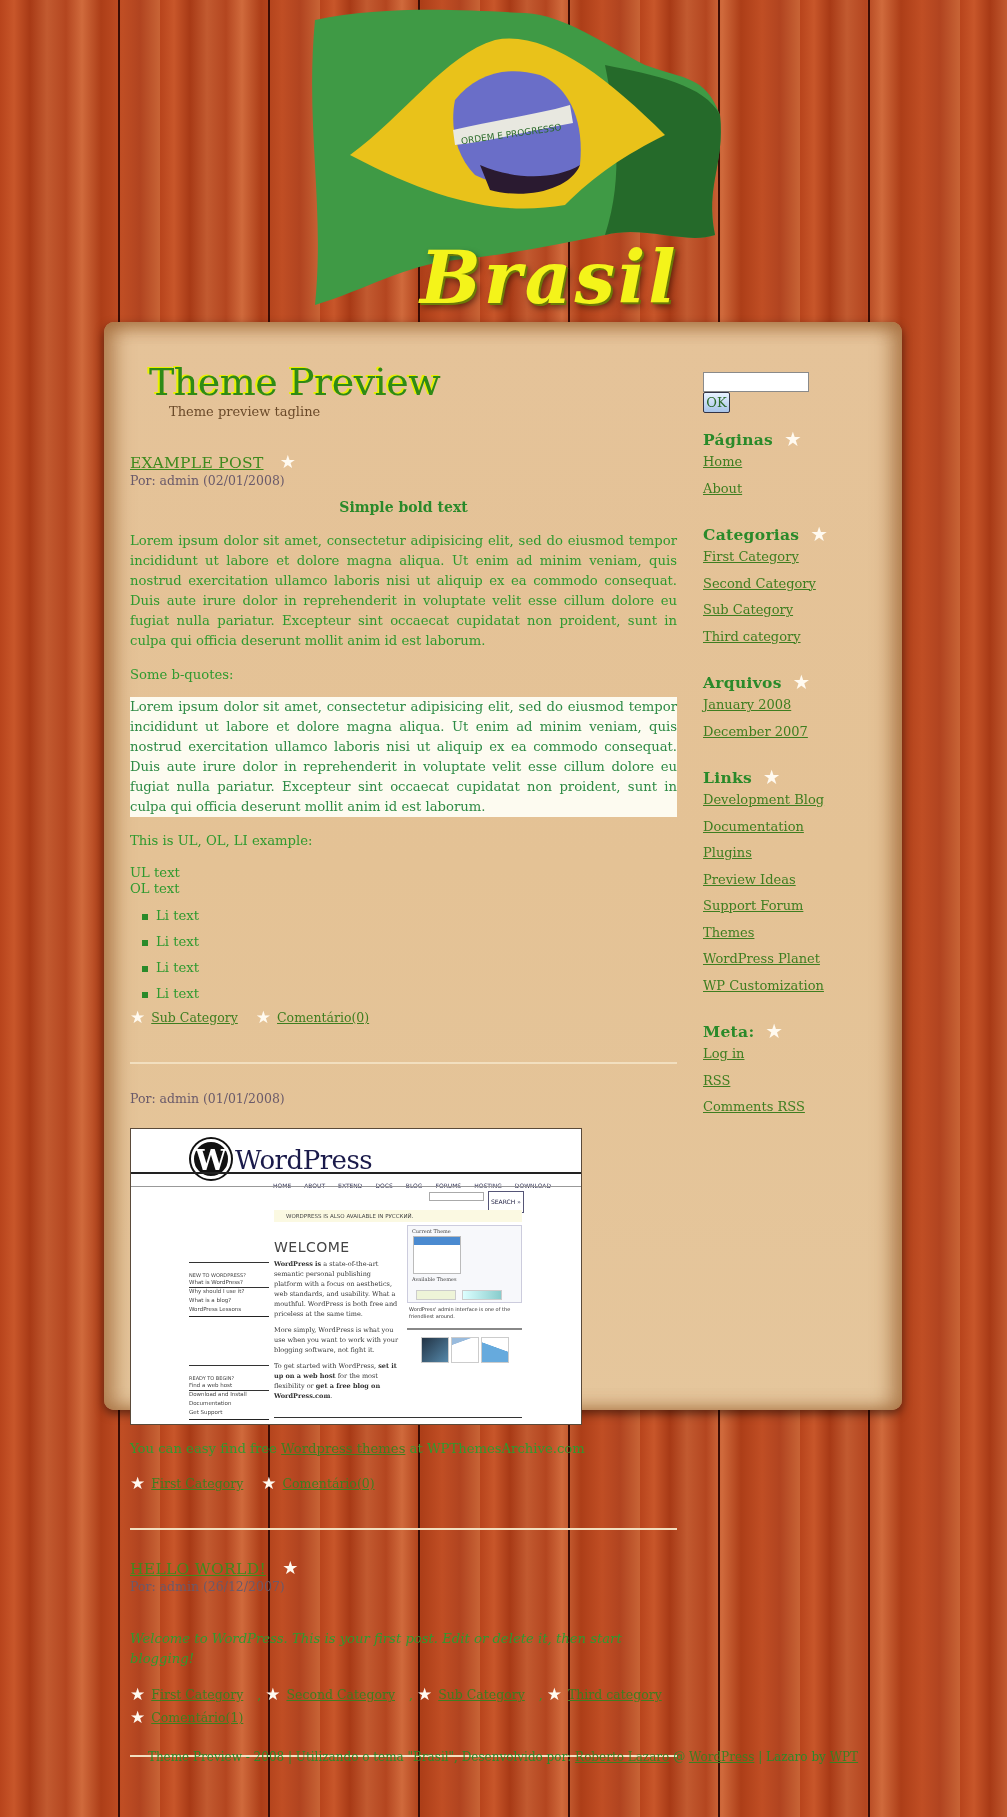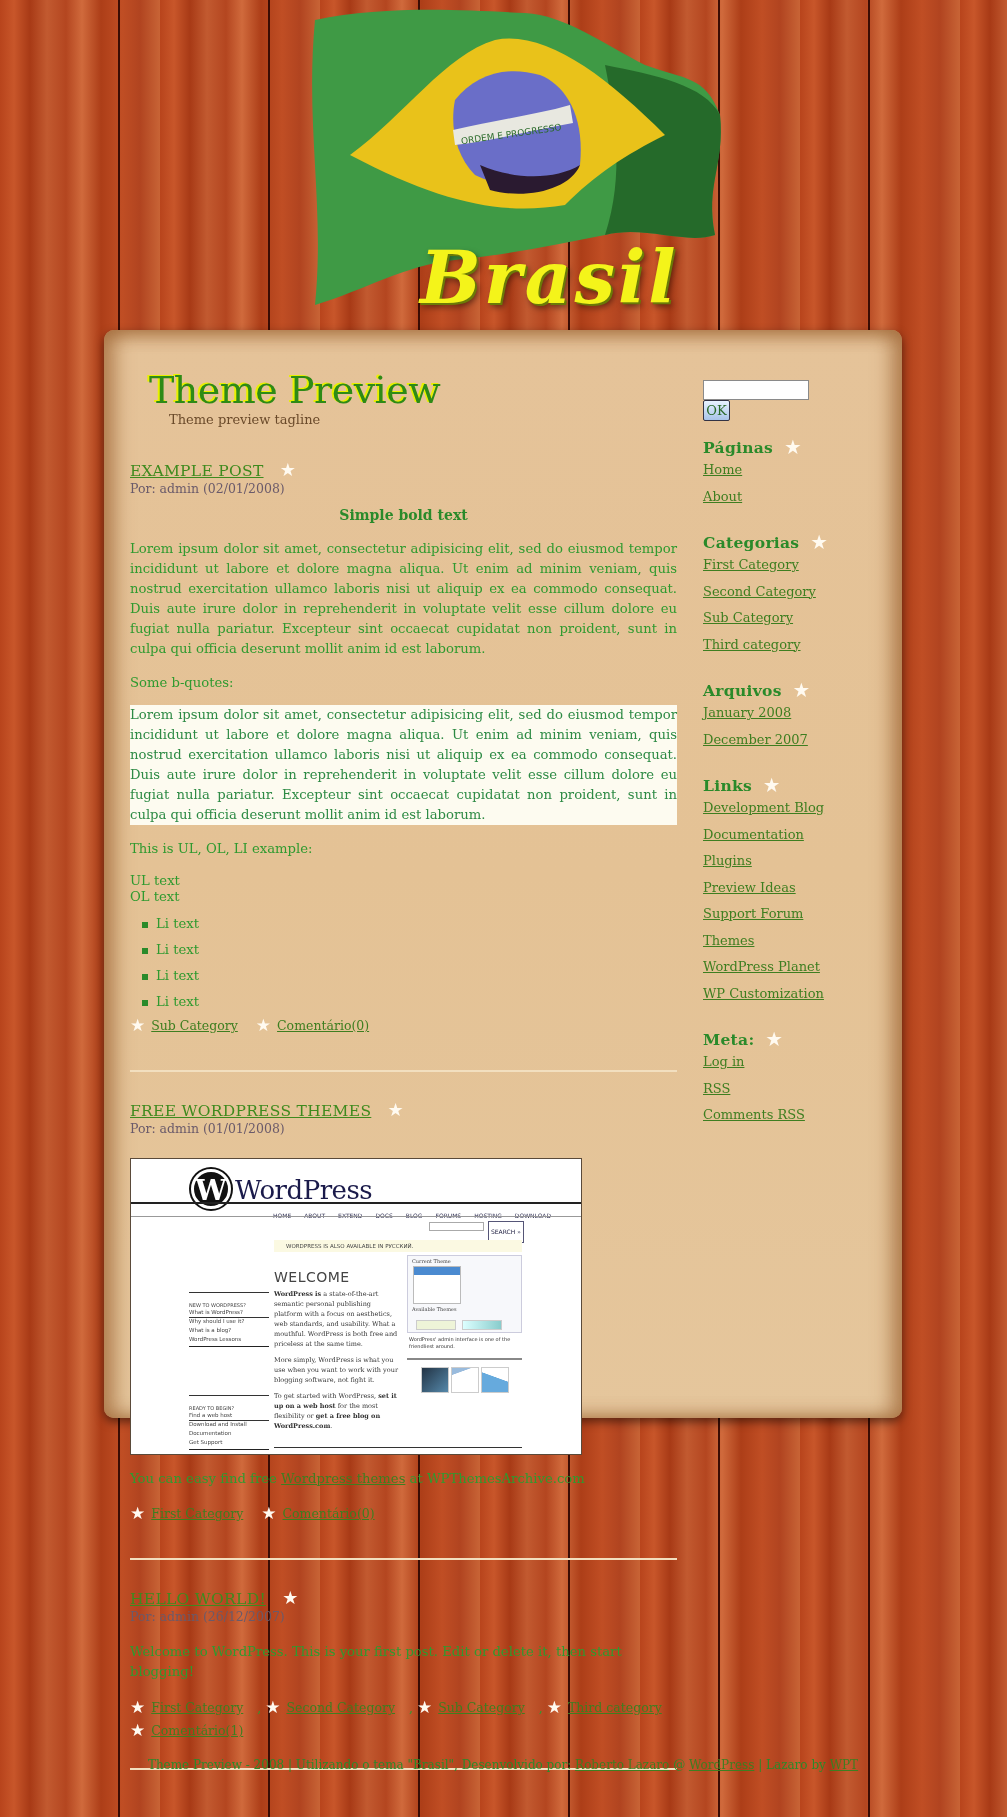--- a/index.html
+++ b/index.html
@@ -25,21 +25,21 @@
     position: absolute; left: 305px; top: 5px; width: 430px; height: 300px;
   }
   .brand {
     position: absolute; left: 420px; top: 235px;
     font-family: "DejaVu Serif", serif; font-style: italic; font-weight: bold;
     font-size: 72px; letter-spacing: 3px;
     color: #f4f41a;
     text-shadow: 2px 2px 0 #6a7a08, 3px 4px 6px rgba(0,0,0,0.5);
   }
   .page {
-    position: absolute; left: 104px; top: 330px; width: 798px; height: 1088px;
+    position: absolute; left: 104px; top: 322px; width: 798px; height: 1088px;
     background: linear-gradient(180deg, #e5c399 0%, #e4c295 50%, #e5c69c 100%);
     border-radius: 10px;
     box-shadow: inset 12px 0 18px rgba(150,90,40,0.55), inset -12px 0 18px rgba(150,90,40,0.55),
                 inset 0 10px 14px rgba(150,90,40,0.25), 0 4px 10px rgba(0,0,0,0.5);
   }
   .site-title {
     position: absolute; left: 45px; top: 38px;
     font-family: "DejaVu Serif", serif; font-size: 38px; color: #2e8a16;
     text-shadow: -2px -1px 0 #e8f000;
     letter-spacing: -0.5px;
@@ -140,24 +140,20 @@
         <span class="star">★</span>
         <a>Sub Category</a>
         <span class="star">★</span>
         <a>Comentário(0)</a>
       </div>
     </div>
 
     <div class="sep"></div>
 
     <div>
-      <div>
-        <a class="post-title">FREE WORDPRESS THEMES</a>
-        <span class="star title-star">★</span>
-      </div>
       <div class="byline">Por: admin (01/01/2008)</div>
 
       <div class="screenshot">
         <div style="position:absolute;left:60px;top:10px;width:40px;height:40px;border-radius:50%;background:#111;border:3px solid #fff;box-shadow:0 0 0 2px #111;color:#fff;font:bold 28px 'DejaVu Serif',serif;text-align:center;line-height:38px;">W</div>
         <div style="position:absolute;left:104px;top:16px;font:26px 'DejaVu Serif',serif;color:#1a1a4a;letter-spacing:-0.5px;">WordPress</div>
         <div style="position:absolute;left:0;top:43px;width:100%;height:2px;background:#222;"></div>
         <div style="position:absolute;left:142px;top:47px;display:flex;gap:13px;font-size:6px;color:#335;">
           <span>HOME</span>
           <span>ABOUT</span>
           <span>EXTEND</span>
@@ -220,21 +216,21 @@
     </div>
 
     <div class="sep"></div>
 
     <div>
       <div>
         <a class="post-title">HELLO WORLD!</a>
         <span class="star title-star">★</span>
       </div>
       <div class="byline">Por: admin (26/12/2007)</div>
-      <p style="margin-top:18px;">Welcome to WordPress. This is your first post. Edit or delete it, then start blogging!</p>
+      <p style="margin-top:35px;font-style:italic;">Welcome to WordPress. This is your first post. Edit or delete it, then start blogging!</p>
       <div class="meta" style="margin-top:14px; line-height:23px;">
         <span class="star">★</span>
         <a>First Category</a>,
         <span class="star">★</span>
         <a>Second Category</a>,
         <span class="star">★</span>
         <a>Sub Category</a>,
         <span class="star">★</span>
         <a>Third category</a><br>
         <span class="star">★</span>

